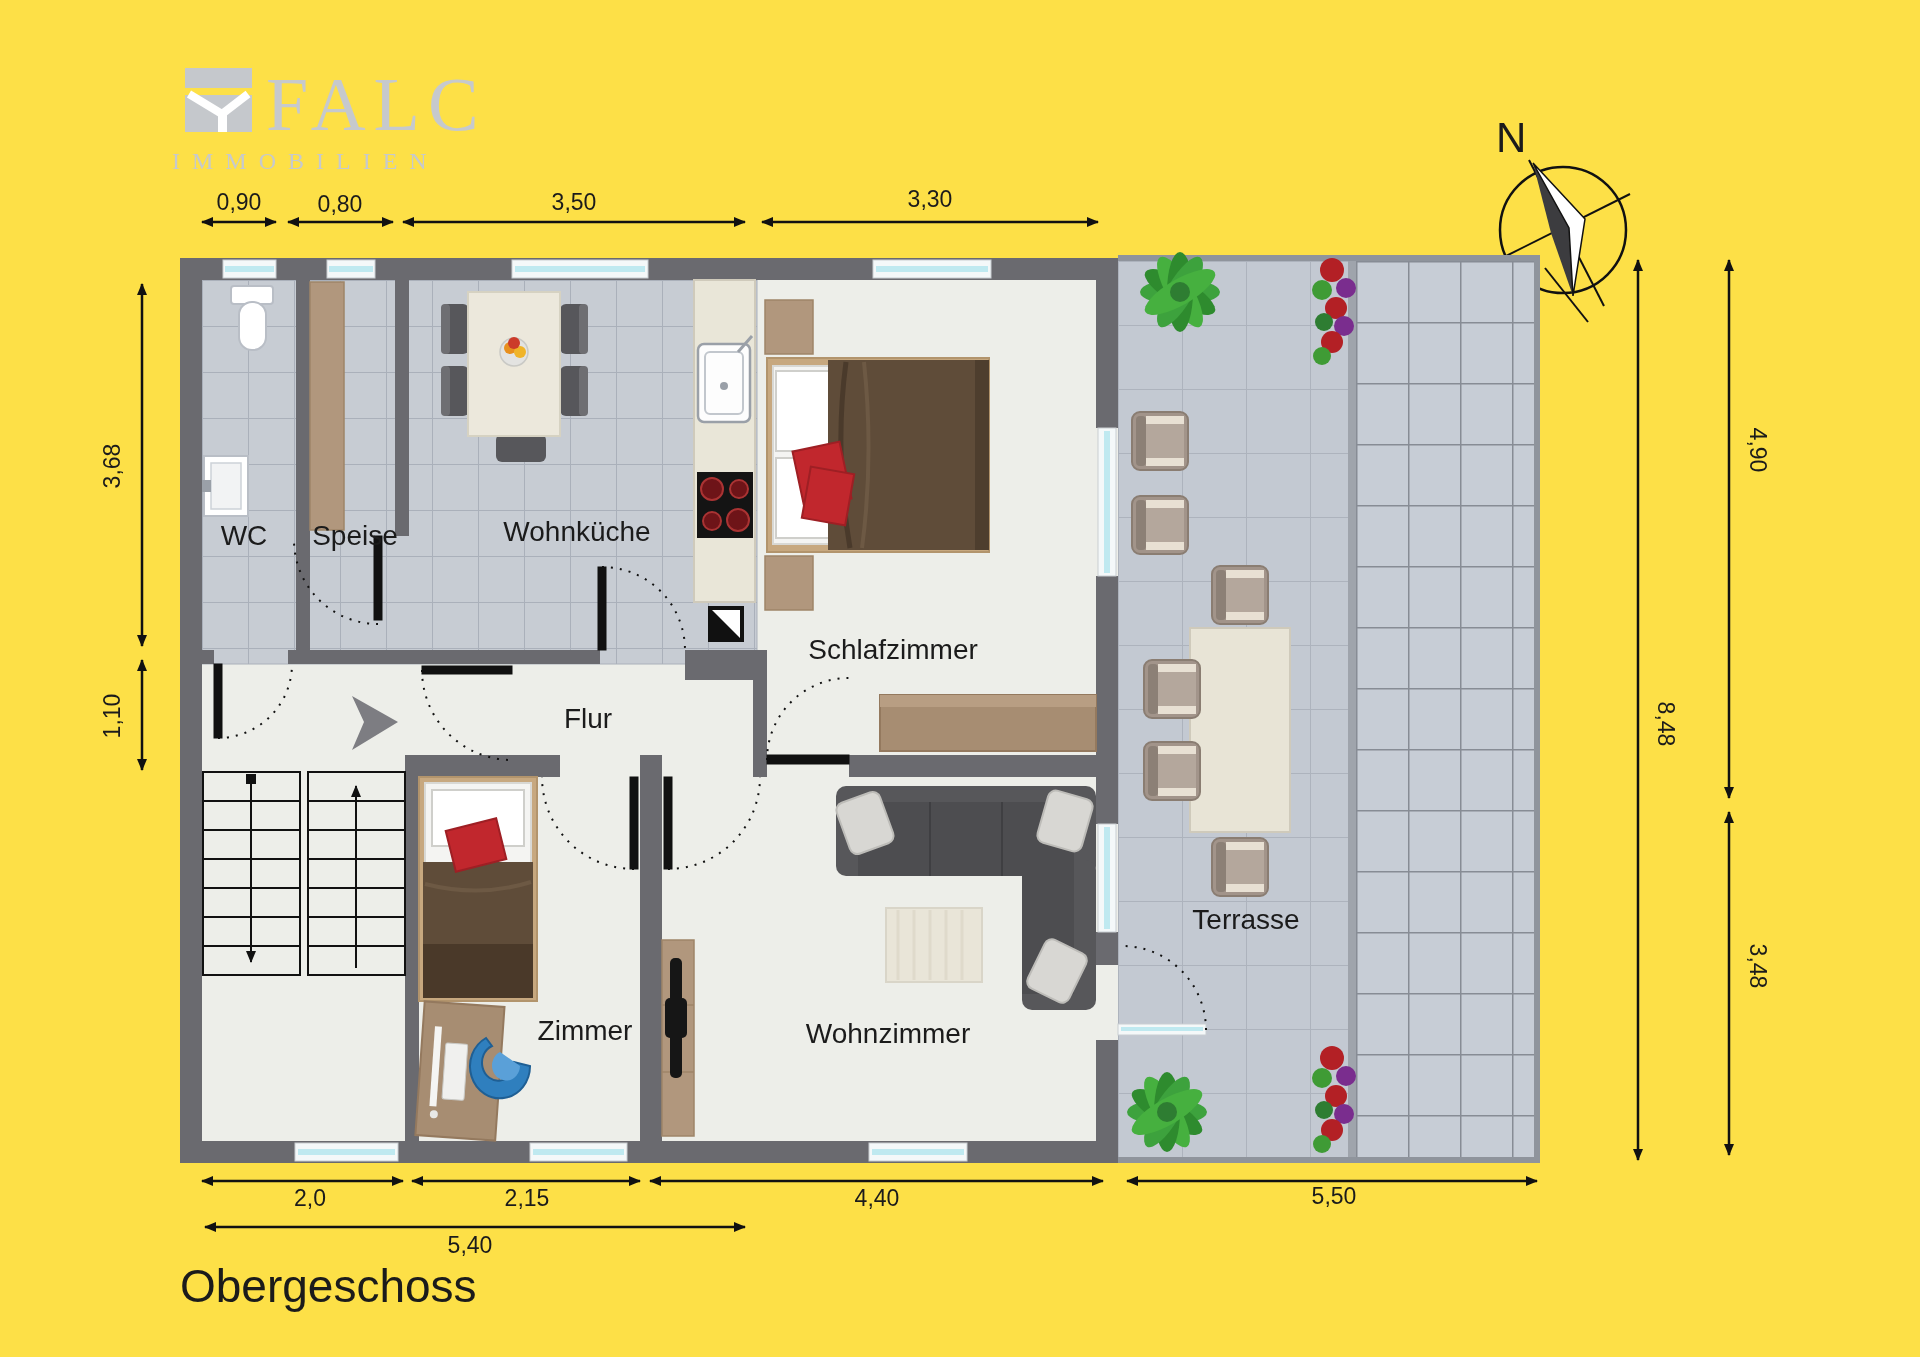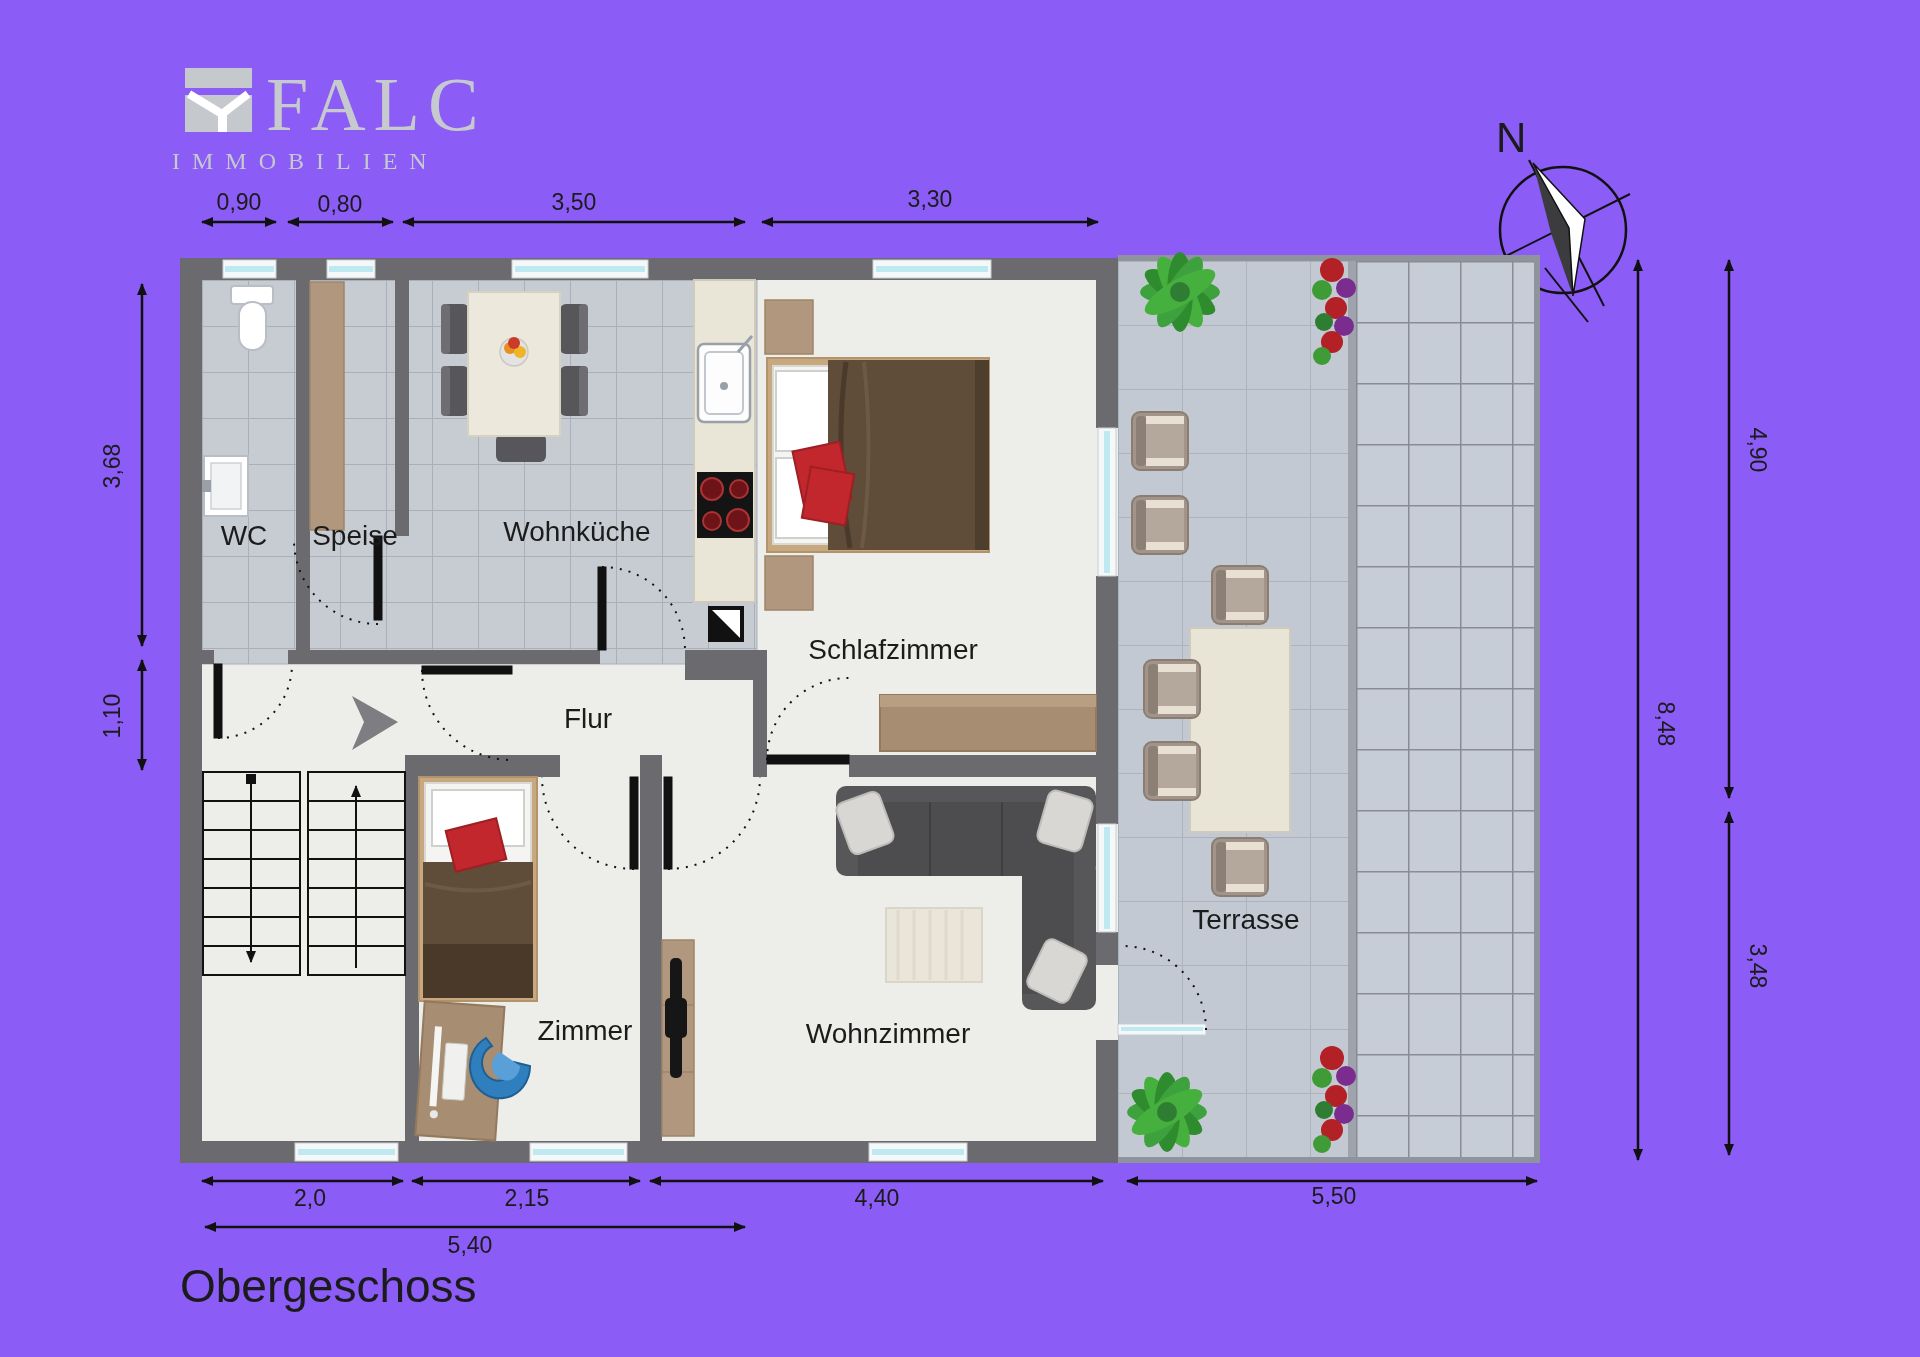--- a/index.html
+++ b/index.html
@@ -1,16 +1,16 @@
 <!DOCTYPE html>
 <html><head>
 <meta charset="utf-8">
 <style>
   html,body{margin:0;padding:0;background:#ffffff;}
-  .canvas{position:relative;width:1920px;height:1357px;background:#8b5cf6;overflow:hidden;
+  .canvas{position:relative;width:1920px;height:1357px;background:#fde047;overflow:hidden;
           font-family:"Liberation Sans", sans-serif;}
   svg{display:block}
   text{fill:#1b1b1b}
   .roomlabel{font-size:28px;}
   .dim{font-size:23px;}
   .title{font-size:46px;}
   .logo-main{font-family:"Liberation Serif", serif;font-size:76px;letter-spacing:8px;fill:#c6c9cd;}
   .logo-sub{font-family:"Liberation Serif", serif;font-size:24px;letter-spacing:12px;fill:#c6c9cd;}
   .north{font-size:42px;}
 </style>

